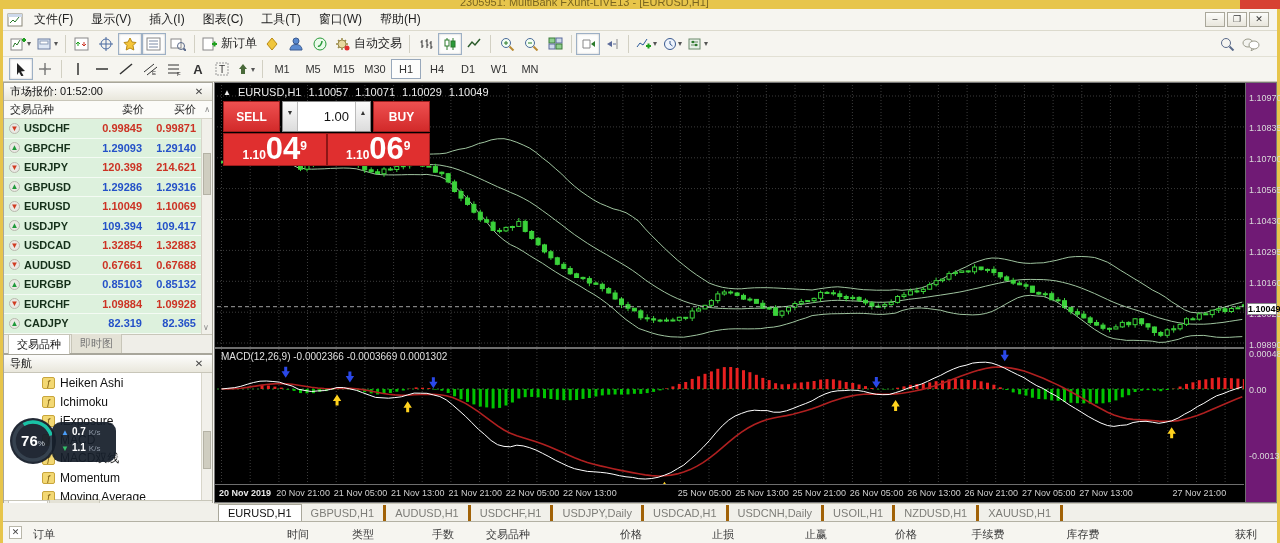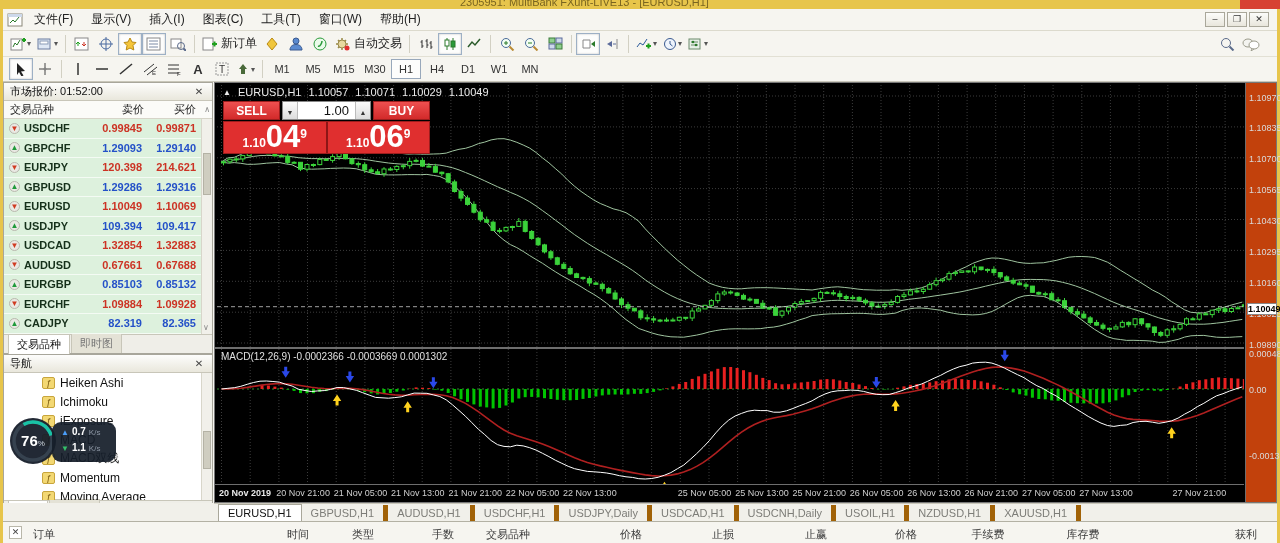--- a/index.html
+++ b/index.html
@@ -54,43 +54,43 @@
   .navitem{display:flex;align-items:center;gap:5px;height:19px;padding-left:38px;font-size:12px;color:#111;}
   .fico{width:13px;height:12px;background:#f3d873;border:1px solid #c8a53c;border-radius:2px;font-size:9px;line-height:11px;text-align:center;color:#7a5b10;font-style:italic;}
   
   #chartwrap{left:214px;top:82px;width:1063px;height:421px;background:#000;border:1px solid #777;}
   #svg-main{position:absolute;left:2px;top:2px;}
   #mainsep{position:absolute;left:0;top:264px;width:1029px;height:2px;background:#6e6e6e;}
   #svg-macd{position:absolute;left:2px;top:266px;}
   #macdsep{position:absolute;left:0;top:401px;width:1029px;height:1px;background:#6e6e6e;}
   #taxis{position:absolute;left:2px;top:402px;width:1027px;height:17px;background:#000;overflow:hidden;}
   .tlabel{position:absolute;top:3px;font-size:9px;color:#cfcfcf;white-space:nowrap;}
-  #paxis{position:absolute;left:1030px;top:0;width:31px;height:419px;border-left:1px solid #6e6e6e;background:#c2410c;}
+  #paxis{position:absolute;left:1030px;top:0;width:31px;height:419px;border-left:1px solid #6e6e6e;background:#701a75;}
   .plabel{position:absolute;left:3px;font-size:9px;color:#dadada;}
   #curpx{position:absolute;left:1px;width:30px;background:#fff;color:#000;font-size:9px;font-weight:bold;text-align:center;border:1px solid #888;}
   .mlabel{position:absolute;left:3px;font-size:9px;color:#dadada;}
   #macdtitle{position:absolute;left:6px;top:268px;font-size:10px;color:#e0e0e0;}
   #ohlchdr{position:absolute;left:8px;top:3px;font-size:11px;color:#ececec;display:flex;gap:7px;align-items:center;}
   
   #oct{position:absolute;left:8px;top:18px;width:207px;}
-  #octrow1{display:flex;gap:2px;height:19px;}
+  #octrow1{display:flex;gap:2px;height:31px;}
   .octbtn{width:57px;background:linear-gradient(#ee5050,#d22a2a);color:#fff;font-weight:bold;font-size:12px;display:flex;align-items:center;justify-content:center;border:1px solid #9c1d1d;}
   #octspin{flex:1;background:#fff;border:1px solid #888;display:flex;align-items:center;}
   .spinbtn{width:15px;height:100%;background:linear-gradient(#fbfbfb,#dcdcdc);border-right:1px solid #bbb;font-size:7px;color:#333;text-align:center;line-height:22px;}
   .spinbtn.r{border-right:none;border-left:1px solid #bbb;}
   #spinval{flex:1;text-align:right;padding-right:6px;font-size:13px;color:#111;}
   #octrow2{display:flex;height:33px;margin-top:1px;background:#e02f2f;border:1px solid #9c1d1d;}
   .octpx{flex:1;display:flex;align-items:baseline;justify-content:center;color:#fff;padding-top:2px;}
   .octpx.l{border-right:2px solid #8d1616;}
   .pfx{font-size:12px;font-weight:bold;}
   .big{font-size:31px;font-weight:bold;line-height:26px;}
   .sup{font-size:12px;font-weight:bold;position:relative;top:-9px;}
   
   #tabsbar{left:214px;top:503px;width:1063px;height:18px;background:#f1f0ea;border-top:1px solid #c9c7ba;display:flex;align-items:flex-end;padding-left:4px;}
-  .ctab{font-size:11px;color:#7d7d78;padding:2px 9px;border-right:5px solid #a16207;white-space:nowrap;}
+  .ctab{font-size:11px;color:#7d7d78;padding:2px 9px;border-right:3px solid #a16207;white-space:nowrap;}
   .ctab.active{background:#fff;color:#111;border:1px solid #a9a79a;border-bottom:none;}
   #navtabsfill{left:3px;top:503px;width:211px;height:18px;background:#f1f0ea;}
   
   #terminal{left:3px;top:521px;width:1274px;height:22px;background:#f6f5f0;border-top:1px solid #b3b1a4;}
   #termclose{position:absolute;left:6px;top:4px;font-size:9px;color:#444;border:1px solid #b9b7aa;width:13px;height:13px;text-align:center;line-height:11px;background:#fff;}
   .tcol{position:absolute;top:5px;font-size:11px;color:#3a3a3a;white-space:nowrap;}
   
   #ovl{left:8px;top:416px;width:115px;height:52px;pointer-events:none;}
   #ring{position:absolute;left:0;top:0;width:50px;height:50px;}
   #ringtxt{position:absolute;left:0;top:16px;width:50px;text-align:center;color:#fff;font-size:15px;font-weight:bold;}

